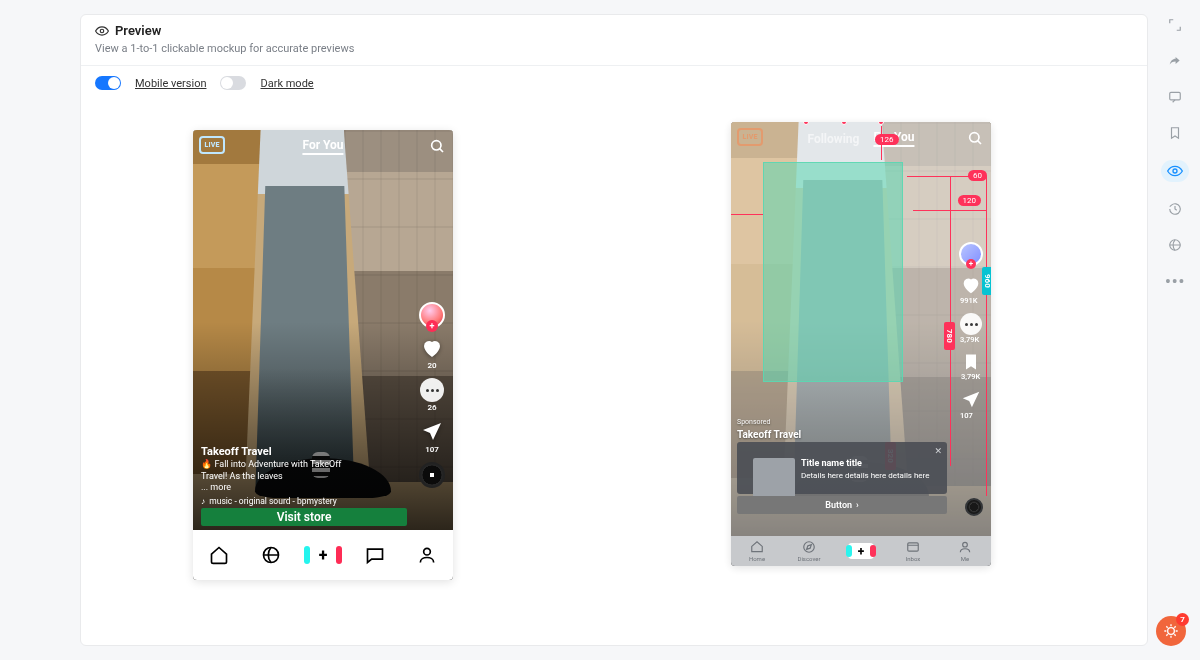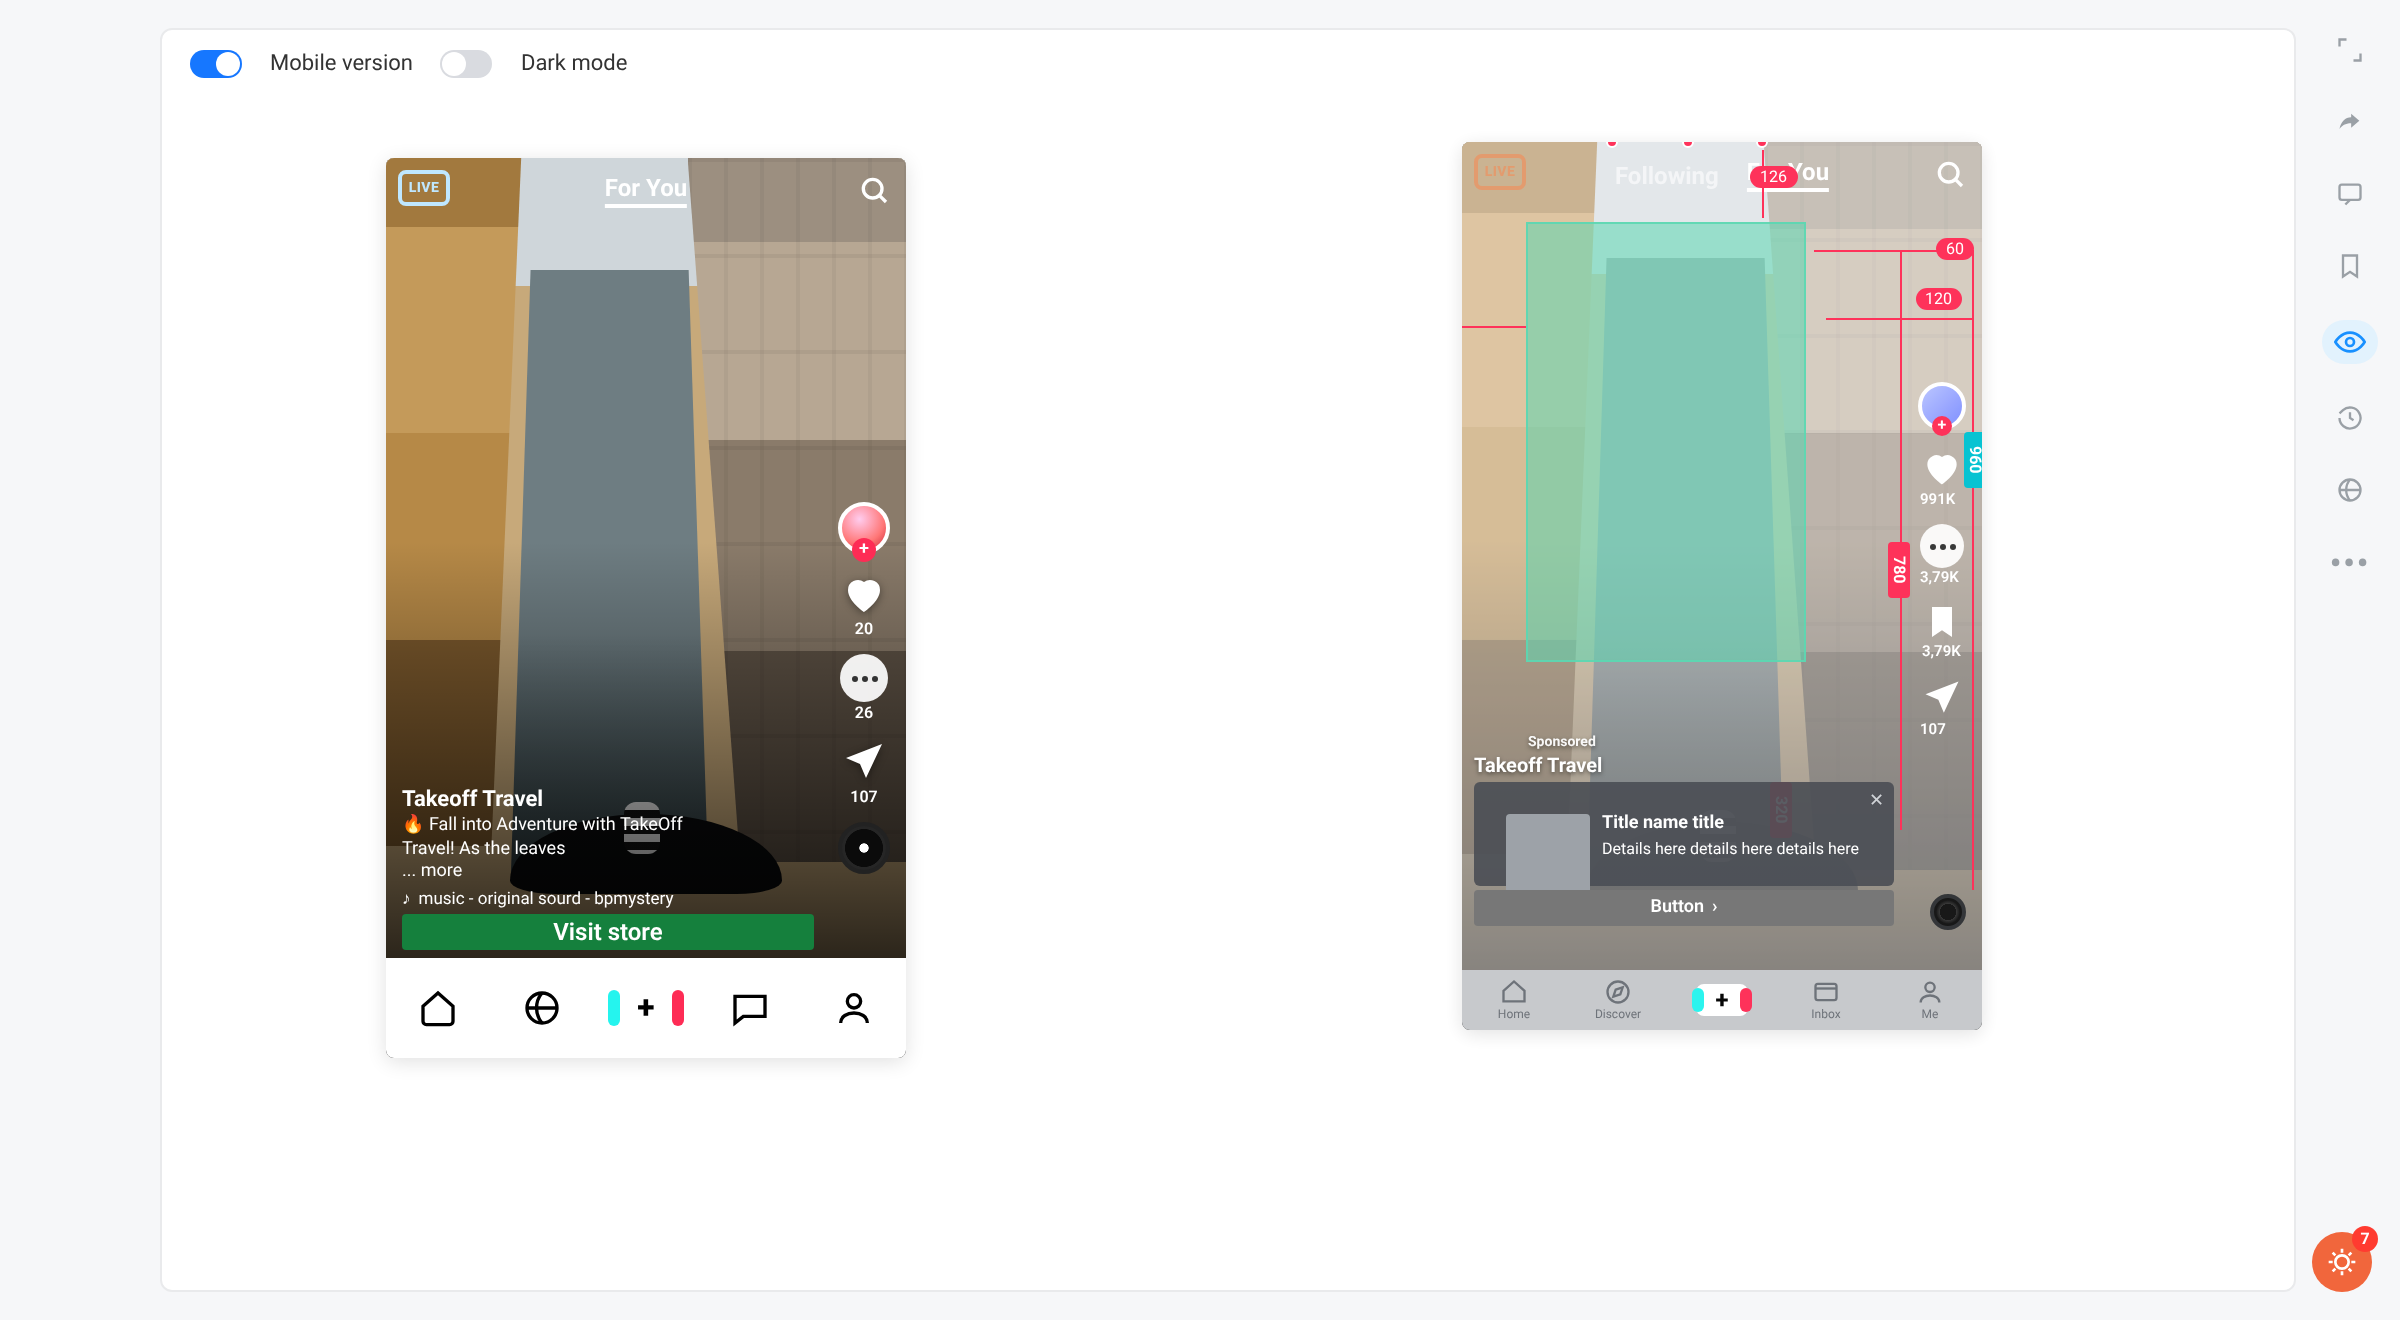--- a/index.html
+++ b/index.html
@@ -2,21 +2,21 @@
 <html><head>
 <meta charset="utf-8">
 <style>
   * { box-sizing: border-box; margin: 0; padding: 0; font-family: -apple-system, BlinkMacSystemFont, "Segoe UI", Roboto, sans-serif; }
   body { background: #f6f7f9; width: 1200px; height: 660px; overflow: hidden; position: relative; }
   .main { position: absolute; left: 80px; top: 14px; right: 52px; bottom: 14px; background: #fff; border: 1px solid #e9eaec; border-radius: 6px; }
   .main-header { padding: 8px 14px 10px; border-bottom: 1px solid #eef0f2; }
   .title-row { display: flex; align-items: center; gap: 6px; font-size: 13px; font-weight: 600; color: #222; }
   .eye-svg { width: 14px; height: 14px; }
   .subtitle { font-size: 11px; color: #7a7f87; margin-top: 4px; }
-  .toggle-row { display: flex; align-items: flex-start; gap: 14px; padding: 10px 14px; font-size: 11px; color: #333; }
+  .toggle-row { display: flex; align-items: flex-end; gap: 14px; padding: 10px 14px; font-size: 11px; color: #333; text-decoration: underline; }
   .toggle { width: 26px; height: 14px; border-radius: 7px; position: relative; cursor: pointer; }
   .toggle.on { background: #1677ff; }
   .toggle.off { background: #d9dbe0; }
   .toggle .knob { width: 12px; height: 12px; background: #fff; border-radius: 50%; position: absolute; top: 1px; }
   .toggle.on .knob { right: 1px; }
   .toggle.off .knob { left: 1px; }
   .toggle-label { font-size: 11px; color: #333; }
   .canvas { position: relative; height: 520px; }
   .phone { position: absolute; width: 260px; border-radius: 4px; overflow: hidden; background: #000; box-shadow: 0 2px 10px rgba(0,0,0,.12); }
   .phone.left { left: 112px; top: 30px; height: 450px; }
@@ -70,21 +70,21 @@
   .phone.right .dim{position:absolute;inset:0;background:rgba(255,255,255,.42);mix-blend-mode:screen;}
   .overlay-green{position:absolute;left:32px;top:40px;width:140px;height:220px;background:rgba(86,214,175,.55);border:1px solid rgba(86,214,175,.9);}
   .badge{position:absolute;background:#fe2c55;color:#fff;font-size:8px;font-weight:400;padding:1px 5px;border-radius:7px;}
   .vline{position:absolute;width:1px;background:#fe2c55;}
   .hline{position:absolute;height:1px;background:#fe2c55;}
   .vlabel{position:absolute;background:#00c2d1;color:#fff;font-size:8px;font-weight:700;padding:7px 1px;writing-mode:vertical-rl;border-radius:2px;}
   .vlabel.pink{background:#fe2c55;}
   .avatar2{width:24px;height:24px;border-radius:50%;background:linear-gradient(135deg,#b9c4ff,#7d8dff);border:2px solid #fff;position:relative;}
   .avatar2 .plus{position:absolute;bottom:-5px;left:50%;transform:translateX(-50%);width:10px;height:10px;background:#fe2c55;border-radius:50%;color:#fff;font-size:8px;line-height:10px;text-align:center;}
   .right-actions{position:absolute;right:6px;top:120px;width:28px;display:flex;flex-direction:column;align-items:center;gap:8px;color:#fff;font-size:7.5px;font-weight:600;}
-  .spons{position:absolute;left:6px;bottom:110px;font-size:7px;font-weight:700;color:rgba(255,255,255,.95);text-shadow:0 1px 2px rgba(0,0,0,.5);margin-left:27px;}
+  .spons{position:absolute;left:6px;bottom:110px;font-size:7px;font-weight:400;color:rgba(255,255,255,.95);text-shadow:0 1px 2px rgba(0,0,0,.5);}
   .brand{position:absolute;left:6px;bottom:96px;font-size:10px;font-weight:700;color:#fff;text-shadow:0 1px 2px rgba(0,0,0,.5);}
   .card{position:absolute;left:6px;right:44px;bottom:42px;height:52px;background:rgba(70,74,80,.92);border-radius:3px;display:flex;padding:16px;gap:6px;}
   .thumb{width:42px;height:42px;background:#9aa0a6;border-radius:2px;}
   .card-txt{flex:1;color:#fff;font-size:8px;line-height:1.25;}
   .card-txt b{font-size:9px;display:block;margin-bottom:2px;}
   .card .close{position:absolute;right:5px;top:4px;color:#cfd2d6;font-size:9px;}
   .cta2{position:absolute;left:6px;right:44px;bottom:22px;height:18px;background:#737373;color:#fff;font-size:9px;font-weight:600;border-radius:2px;display:flex;align-items:center;justify-content:center;gap:4px;}
   .smalldisc{position:absolute;right:8px;bottom:20px;width:18px;height:18px;border-radius:50%;background:radial-gradient(circle,#111 40%,#333 42%,#111 60%);border:2px solid #2e3033;}
   .tabbar2{position:absolute;left:0;right:0;bottom:0;height:30px;background:rgba(220,222,225,.9);display:flex;}
   .tabbar2 .t{flex:1;display:flex;flex-direction:column;align-items:center;justify-content:center;font-size:6px;color:#6a6f76;}
@@ -105,20 +105,30 @@
   .newbtn::before{left:-4px;background:#25f4ee;}
   .newbtn::after{right:-4px;background:#fe2c55;}
   .newbtn span{position:relative;z-index:1;color:#fff;font-size:16px;font-weight:800;line-height:1;}
   .newbtn.light{background:#fff;border-color:#fff;}
   .newbtn.light span{color:#000;}
 </style>
 </head>
 <body>
 
 <div class="main">
+  <div class="main-header">
+    <div class="title-row">
+      <svg class="eye-svg" viewBox="0 0 24 24" fill="none" stroke="#333" stroke-width="2">
+          <path d="M1 12s4-7 11-7 11 7 11 7-4 7-11 7S1 12 1 12z"></path>
+          <circle cx="12" cy="12" r="3"></circle>
+        </svg>
+      <span>Preview</span>
+    </div>
+    <div class="subtitle">View a 1-to-1 clickable mockup for accurate previews</div>
+  </div>
   <div class="toggle-row">
     <div class="toggle on">
         <div class="knob"></div>
       </div>
     <span class="toggle-label">Mobile version</span>
     <div class="toggle off">
         <div class="knob"></div>
       </div>
     <span class="toggle-label">Dark mode</span>
   </div>

